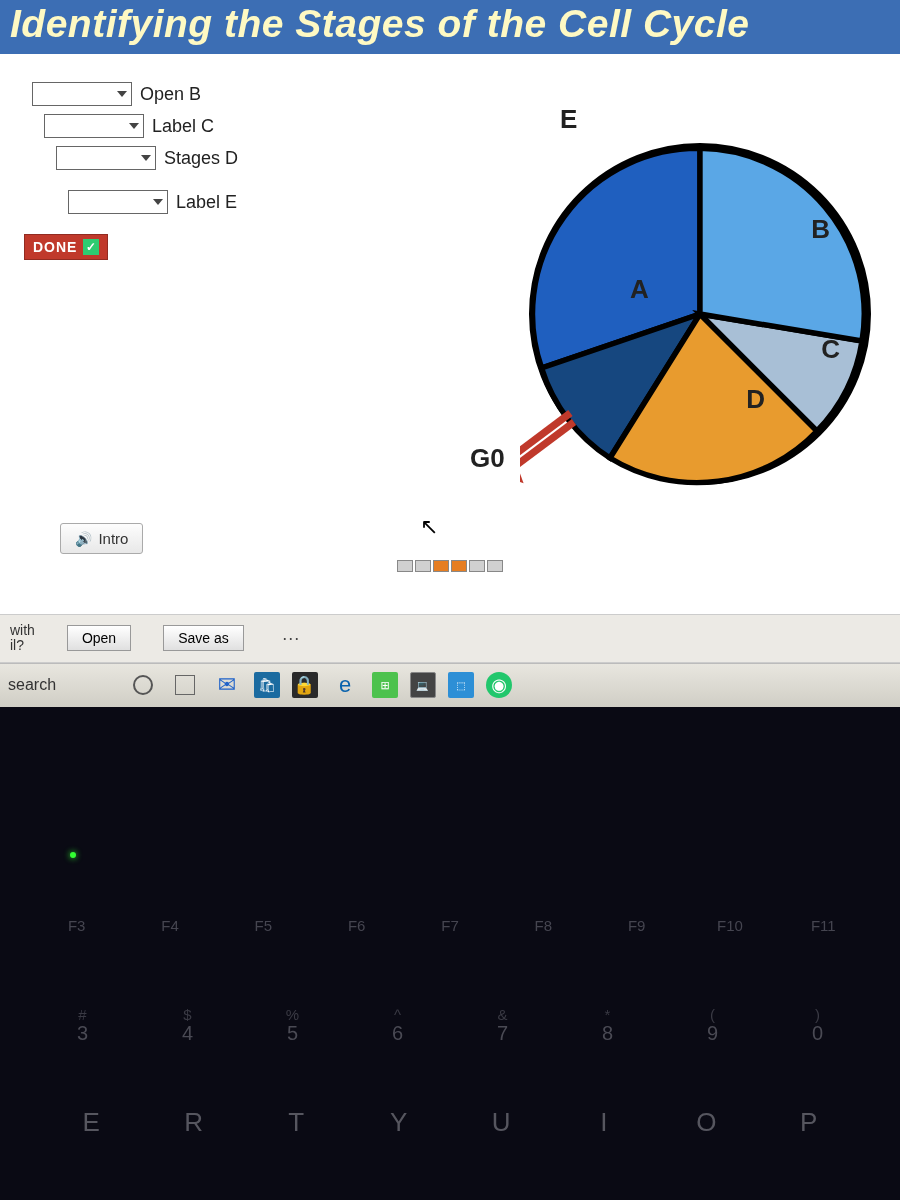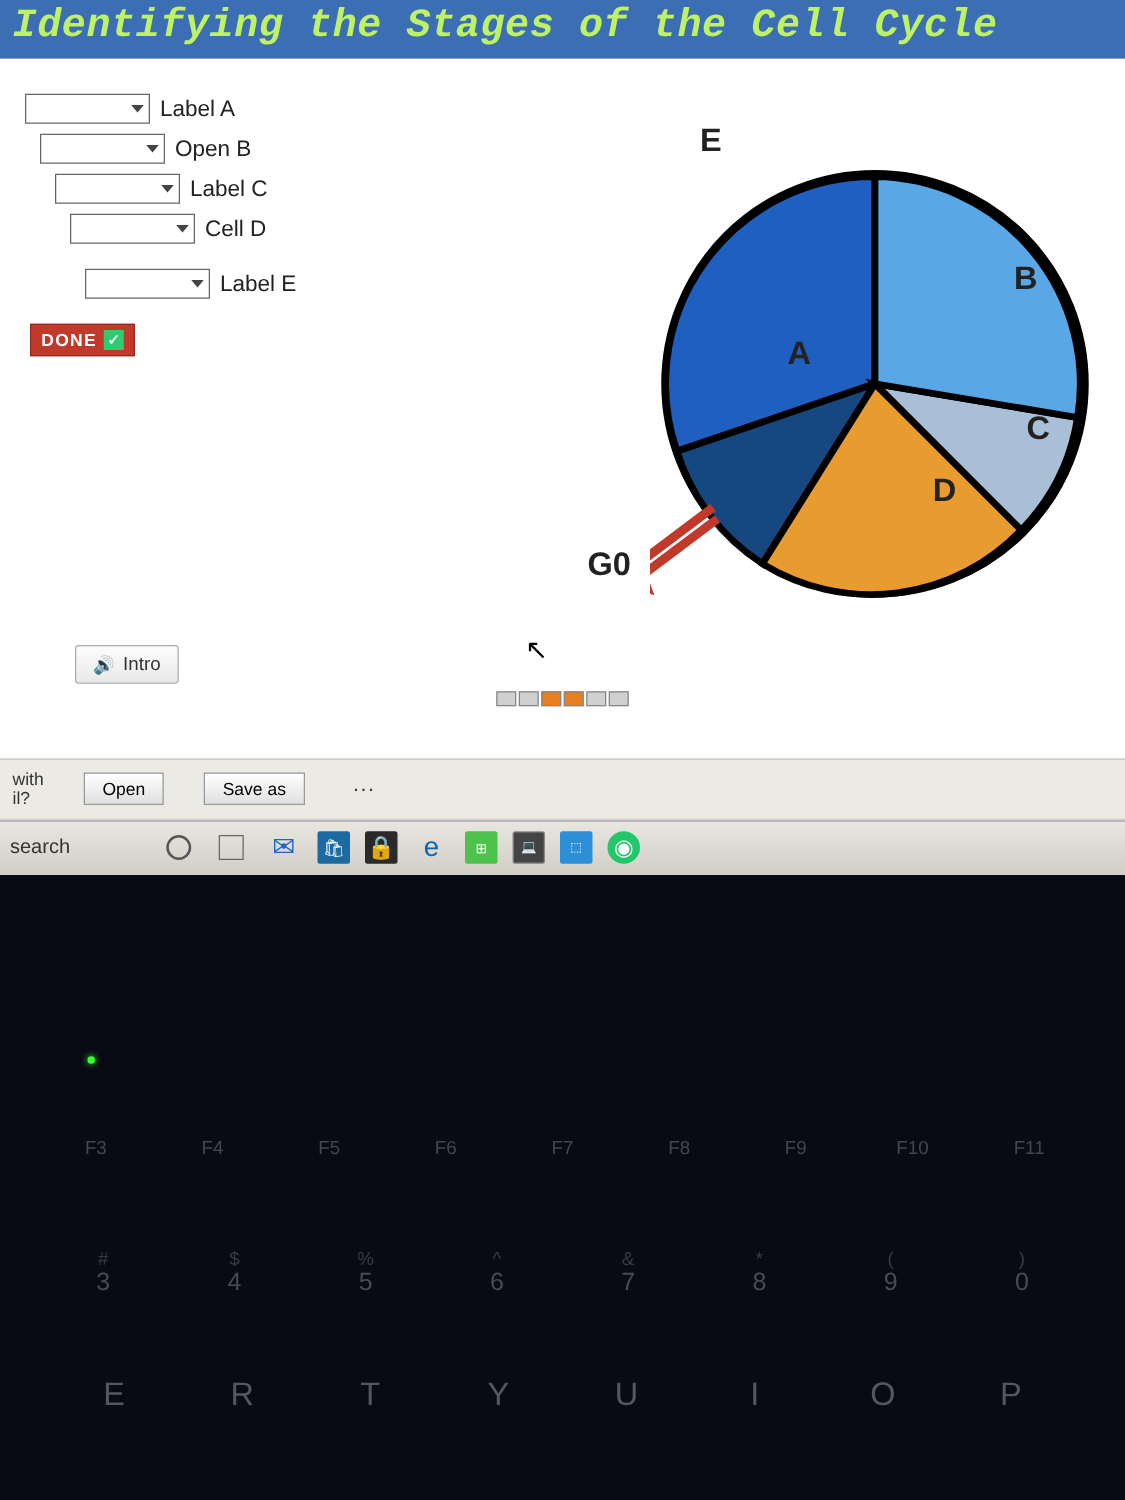--- a/index.html
+++ b/index.html
@@ -6,27 +6,26 @@
   body {
     width: 900px;
     height: 1200px;
     background: #1a1a2e;
     font-family: Arial, sans-serif;
     overflow: hidden;
     position: relative;
   }
   .header {
     background: #3c6eb4;
-    color: #bef264;
-    font-size: 32px;
+    color: #fef9c3;
+    font-size: 39px;
     font-weight: bold;
     padding: 2px 10px 8px 10px;
     font-style: italic;
     letter-spacing: 0.5px;
-    font-family: Liberation Mono, monospace;
   }
   .activity-panel {
     background: #ffffff;
     margin: 0;
     padding: 0;
     position: relative;
     height: 560px;
   }
   .activity-inner {
     background: #fff;
@@ -224,43 +223,37 @@
   }
 </style>
 </head>
 <body>
 
 <div class="header">Identifying the Stages of the Cell Cycle</div>
 
 <div class="activity-panel">
   <div class="activity-inner">
 
-    <div class="label-row indent-1">
-      <div class="dropdown">
-          <span class="chevron-down"></span>
-        </div>
-      <span class="label-text">Label A</span>
-    </div>
     <div class="label-row indent-2">
       <div class="dropdown">
           <span class="chevron-down"></span>
         </div>
       <span class="label-text">Open B</span>
     </div>
     <div class="label-row indent-3">
       <div class="dropdown">
           <span class="chevron-down"></span>
         </div>
       <span class="label-text">Label C</span>
     </div>
     <div class="label-row indent-4">
       <div class="dropdown">
           <span class="chevron-down"></span>
         </div>
-      <span class="label-text">Cell D</span>
+      <span class="label-text">Stages D</span>
     </div>
     <div class="label-row indent-5">
       <div class="dropdown">
           <span class="chevron-down"></span>
         </div>
       <span class="label-text">Label E</span>
     </div>
 
     <div class="done-btn">
       <span>DONE</span>

